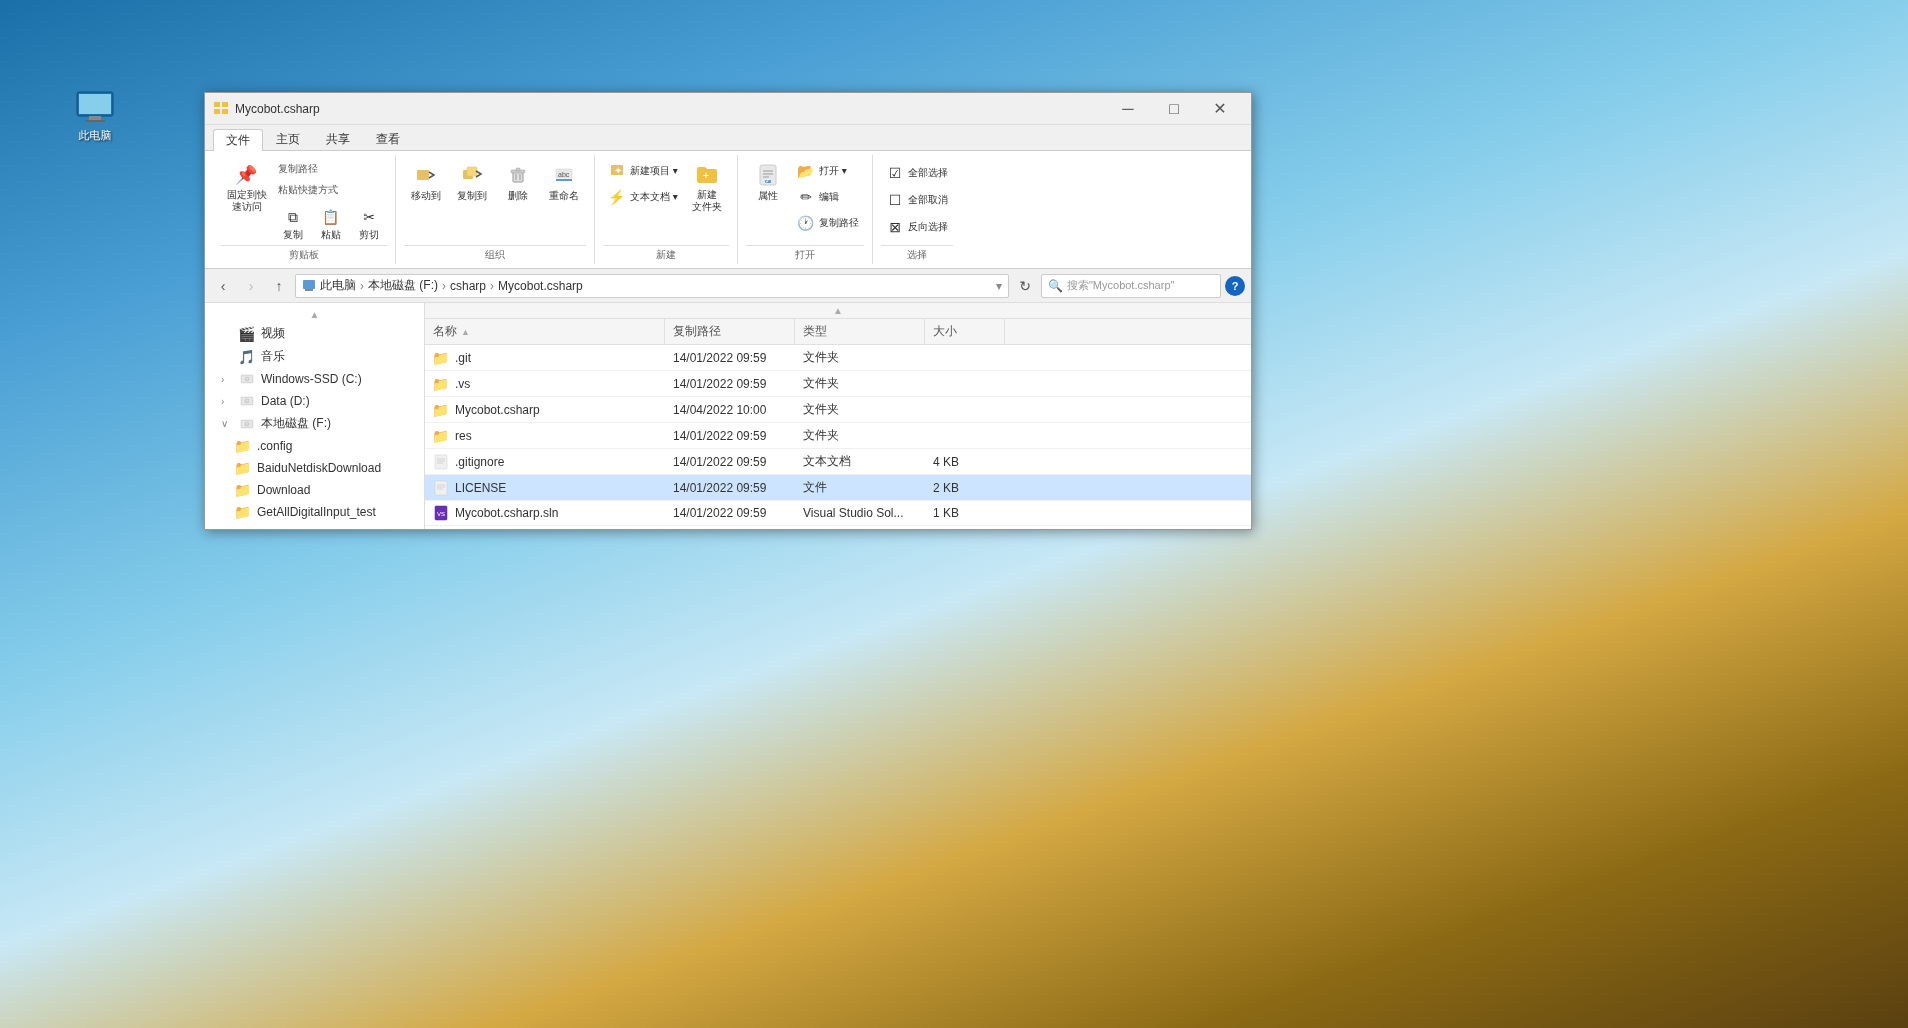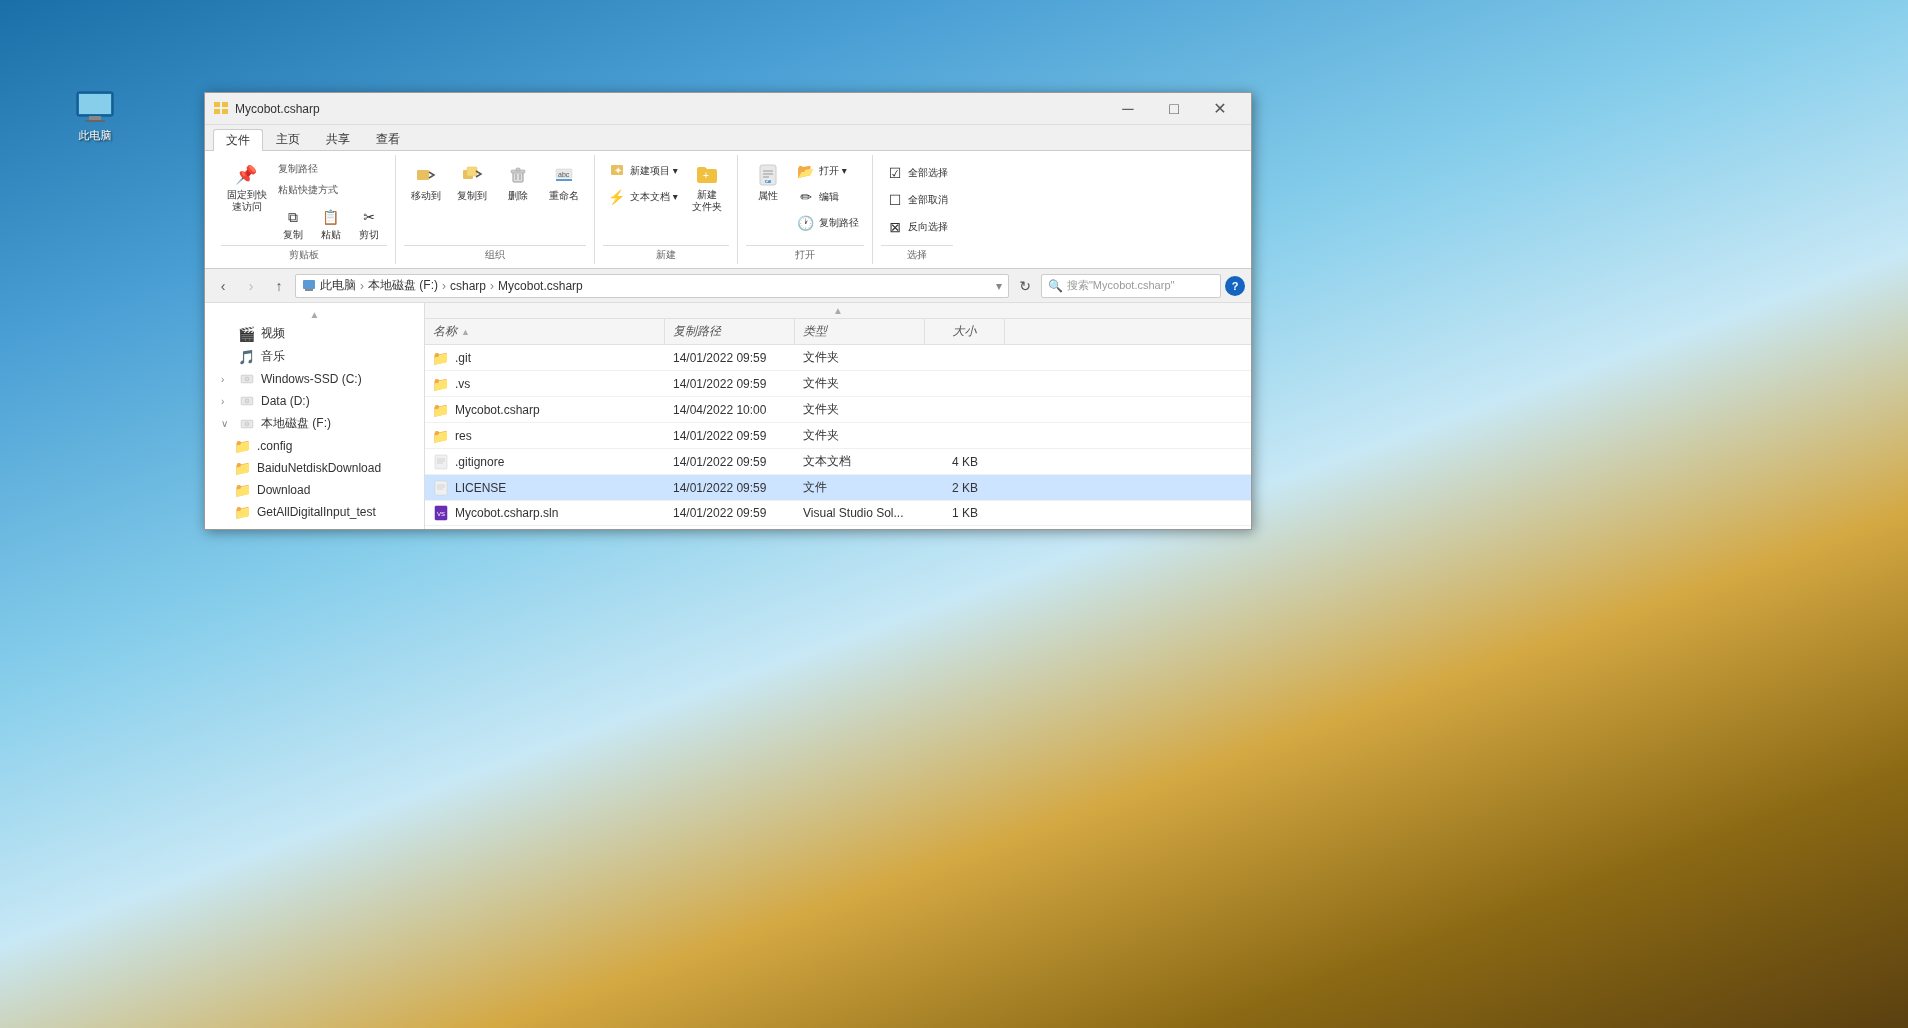--- a/index.html
+++ b/index.html
@@ -317,37 +317,36 @@
       overflow-y: auto;
       display: flex;
       flex-direction: column;
     }
     .file-list-header {
       display: flex;
       border-bottom: 1px solid #e0e0e0;
       background: #f5f5f5;
       position: sticky;
       top: 0;
-      font-style: italic;
     }
     .file-list-col {
       padding: 4px 8px;
       font-size: 12px;
       color: #555;
       cursor: pointer;
       user-select: none;
       display: flex;
       align-items: center;
       gap: 4px;
       border-right: 1px solid #e0e0e0;
     }
     .col-name { width: 240px; }
     .col-date { width: 130px; }
     .col-type { width: 130px; }
-    .col-size { width: 80px; justify-content: center; }
+    .col-size { width: 80px; }
     .file-row {
       display: flex;
       align-items: center;
       border-bottom: 1px solid #f0f0f0;
       cursor: pointer;
     }
     .file-row.selected { background: #cce4ff; }
     .file-cell {
       padding: 4px 8px;
       font-size: 12px;

